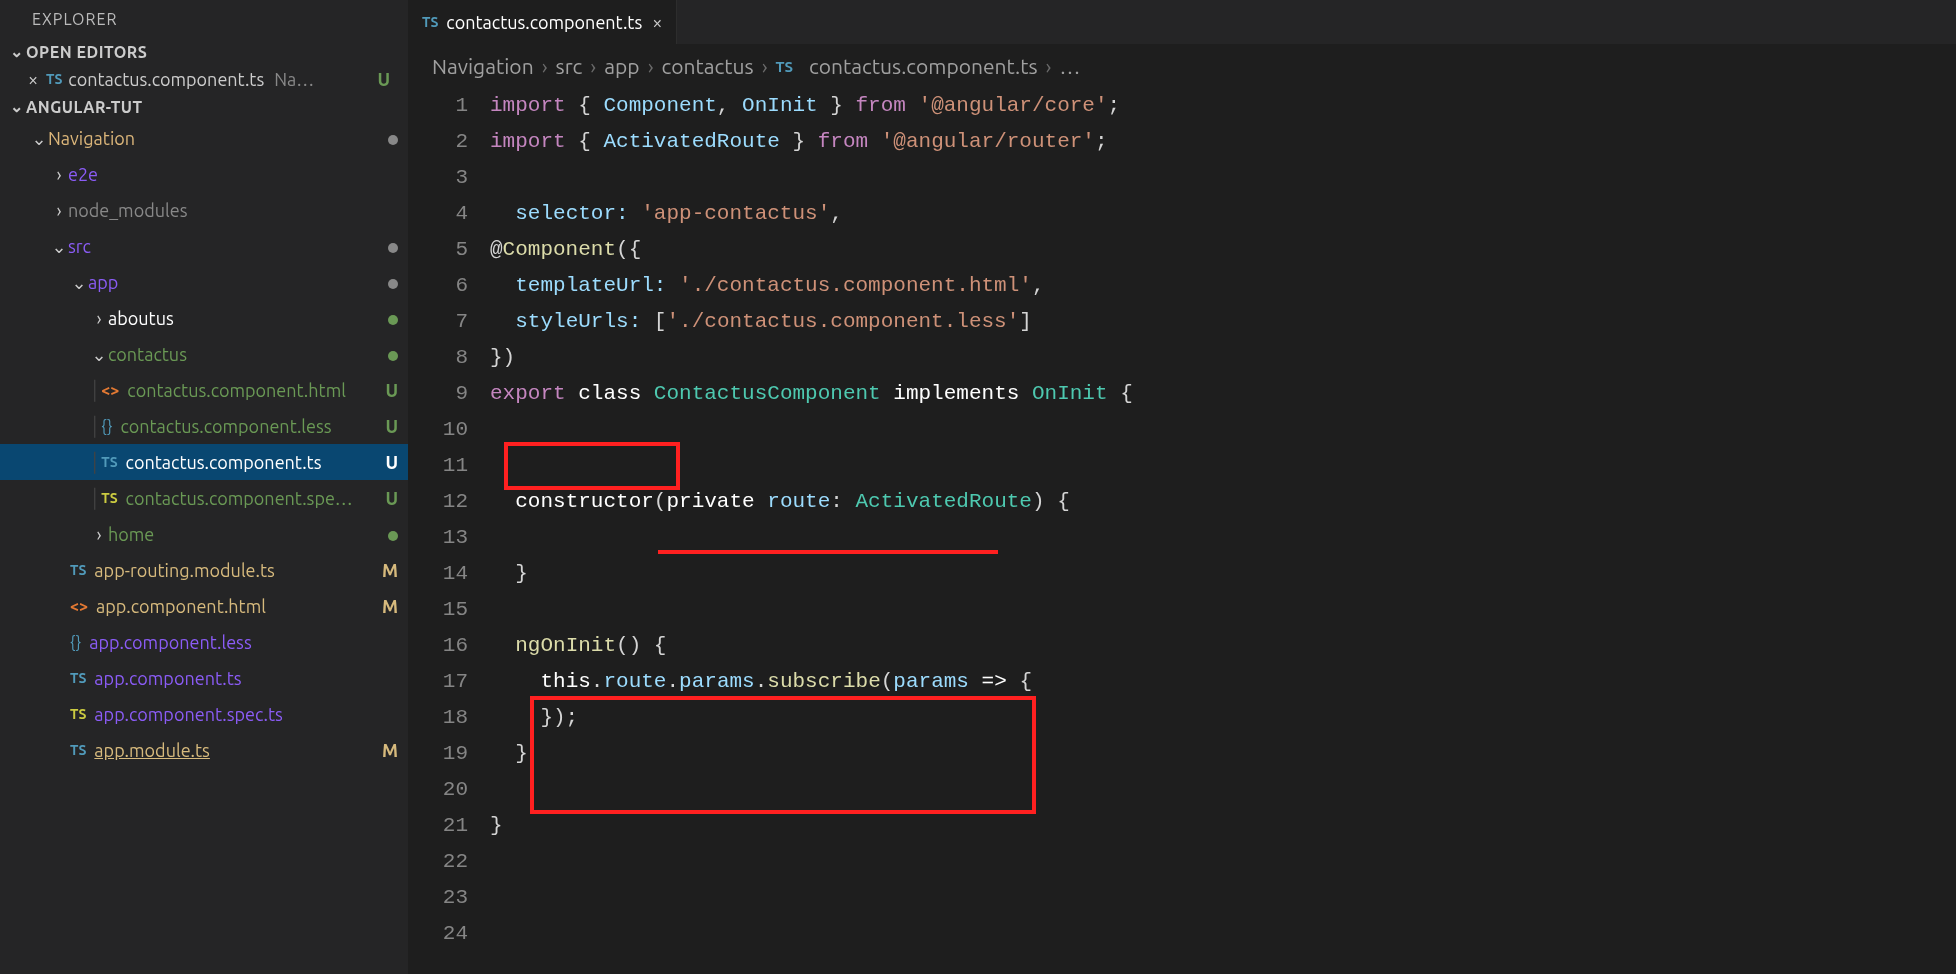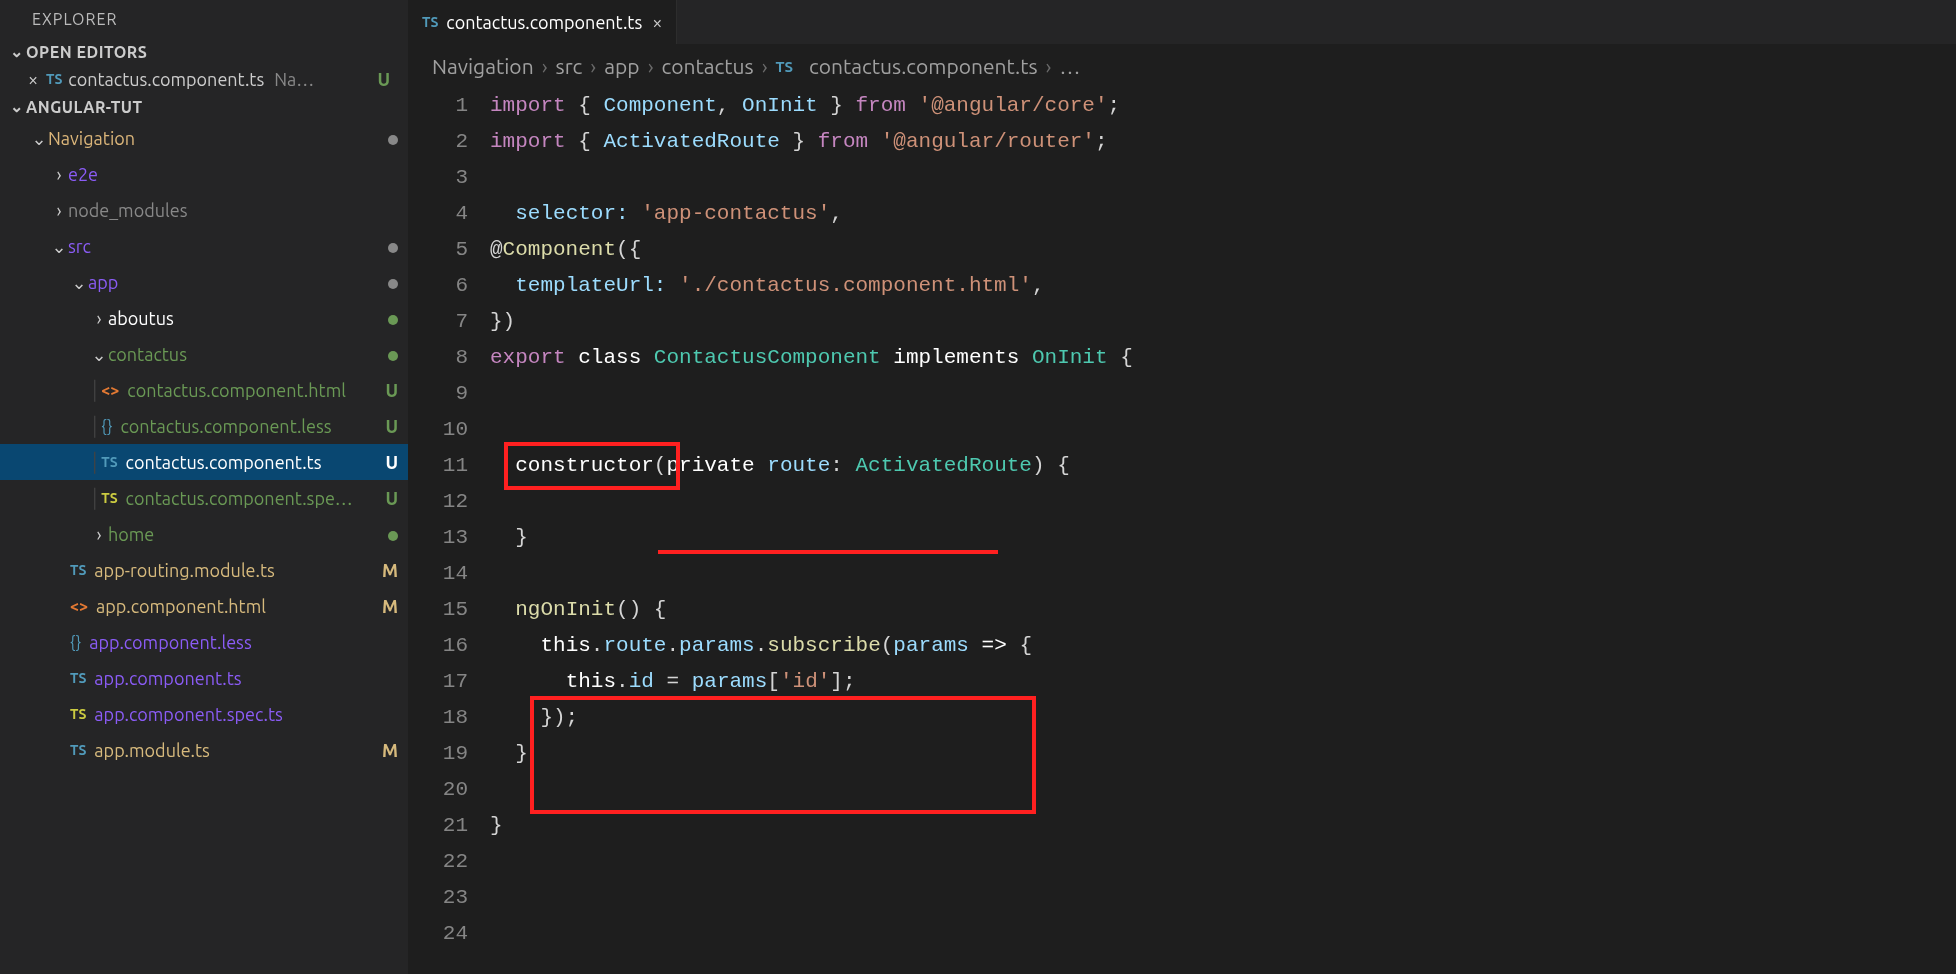--- a/index.html
+++ b/index.html
@@ -255,21 +255,21 @@
       <div class="tree-row indent-3">
         <span class="ts-ic">TS</span>
         <span class="label">app.component.ts</span>
       </div>
       <div class="tree-row indent-3">
         <span class="ts-ic" style="color: rgb(203, 203, 65);">TS</span>
         <span class="label">app.component.spec.ts</span>
       </div>
       <div class="tree-row indent-3">
         <span class="ts-ic">TS</span>
-        <span class="label" style="color: rgb(215, 186, 125);">app.module.ts</span>
+        <span class="label" style="color: rgb(215, 186, 125); text-decoration: underline;">app.module.ts</span>
         <span class="badge" style="color: rgb(215, 186, 125);">M</span>
       </div>
     </div>
 </div>
 
 <div class="editor-area">
   <div class="tab-bar">
     <div class="tab">
       <span class="ts-ic">TS</span>
       <span class="title">contactus.component.ts</span>
@@ -319,31 +319,31 @@
         <div>23</div>
         <div>24</div>
       </div>
     <div class="code" id="code">
         <div class="code-line"><span class="tk-purple">import</span><span class="tk-white"> { </span><span class="tk-blue2">Component</span><span class="tk-white">, </span><span class="tk-blue2">OnInit</span><span class="tk-white"> } </span><span class="tk-purple">from</span><span class="tk-white"> </span><span class="tk-orange">'@angular/core'</span><span class="tk-white">;</span></div>
         <div class="code-line"><span class="tk-purple">import</span><span class="tk-white"> { </span><span class="tk-blue2">ActivatedRoute</span><span class="tk-white"> } </span><span class="tk-purple">from</span><span class="tk-white"> </span><span class="tk-orange">'@angular/router'</span><span class="tk-white">;</span></div>
         <div class="code-line"></div>
         <div class="code-line"><span class="tk-white">  </span><span class="tk-blue2">selector:</span><span class="tk-white"> </span><span class="tk-orange">'app-contactus'</span><span class="tk-white">,</span></div>
         <div class="code-line"><span class="tk-white">@</span><span class="tk-yellow">Component</span><span class="tk-white">({</span></div>
         <div class="code-line"><span class="tk-white">  </span><span class="tk-blue2">templateUrl:</span><span class="tk-white"> </span><span class="tk-orange">'./contactus.component.html'</span><span class="tk-white">,</span></div>
+        <div class="code-line"><span class="tk-white">  </span><span class="tk-blue2">styleUrls:</span><span class="tk-white"> [</span><span class="tk-orange">'./contactus.component.less'</span><span class="tk-white">]</span></div>
         <div class="code-line"><span class="tk-white">})</span></div>
         <div class="code-line"><span class="tk-purple">export</span><span class="tk-white"> </span><span class="tk-blue">class</span><span class="tk-white"> </span><span class="tk-green">ContactusComponent</span><span class="tk-white"> </span><span class="tk-blue">implements</span><span class="tk-white"> </span><span class="tk-green">OnInit</span><span class="tk-white"> {</span></div>
         <div class="code-line"></div>
         <div class="code-line"></div>
         <div class="code-line"><span class="tk-white">  </span><span class="tk-blue">constructor</span><span class="tk-white">(</span><span class="tk-blue">private</span><span class="tk-white"> </span><span class="tk-blue2">route</span><span class="tk-white">: </span><span class="tk-green">ActivatedRoute</span><span class="tk-white">) {</span></div>
         <div class="code-line"></div>
         <div class="code-line"><span class="tk-white">  }</span></div>
         <div class="code-line"></div>
         <div class="code-line"><span class="tk-white">  </span><span class="tk-yellow">ngOnInit</span><span class="tk-white">() {</span></div>
         <div class="code-line"><span class="tk-white">    </span><span class="tk-blue">this</span><span class="tk-white">.</span><span class="tk-blue2">route</span><span class="tk-white">.</span><span class="tk-blue2">params</span><span class="tk-white">.</span><span class="tk-yellow">subscribe</span><span class="tk-white">(</span><span class="tk-blue2">params</span><span class="tk-white"> </span><span class="tk-blue">=&gt;</span><span class="tk-white"> {</span></div>
-        <div class="code-line"><span class="tk-white">      </span><span class="tk-blue">this</span><span class="tk-white">.</span><span class="tk-blue2">id</span><span class="tk-white"> = </span><span class="tk-blue2">params</span><span class="tk-white">[</span><span class="tk-orange">'id'</span><span class="tk-white">];</span></div>
         <div class="code-line"><span class="tk-white">    });</span></div>
         <div class="code-line"><span class="tk-white">  }</span></div>
         <div class="code-line"></div>
         <div class="code-line"><span class="tk-white">}</span></div>
         <div class="code-line"></div>
         <div class="annot-box" style="top: 354px; left: 14px; width: 176px; height: 48px;"></div>
         <div class="annot-underline" style="top: 462px; left: 168px; width: 340px;"></div>
         <div class="annot-box" style="top: 608px; left: 40px; width: 506px; height: 118px;"></div>
       </div>
   </div>

